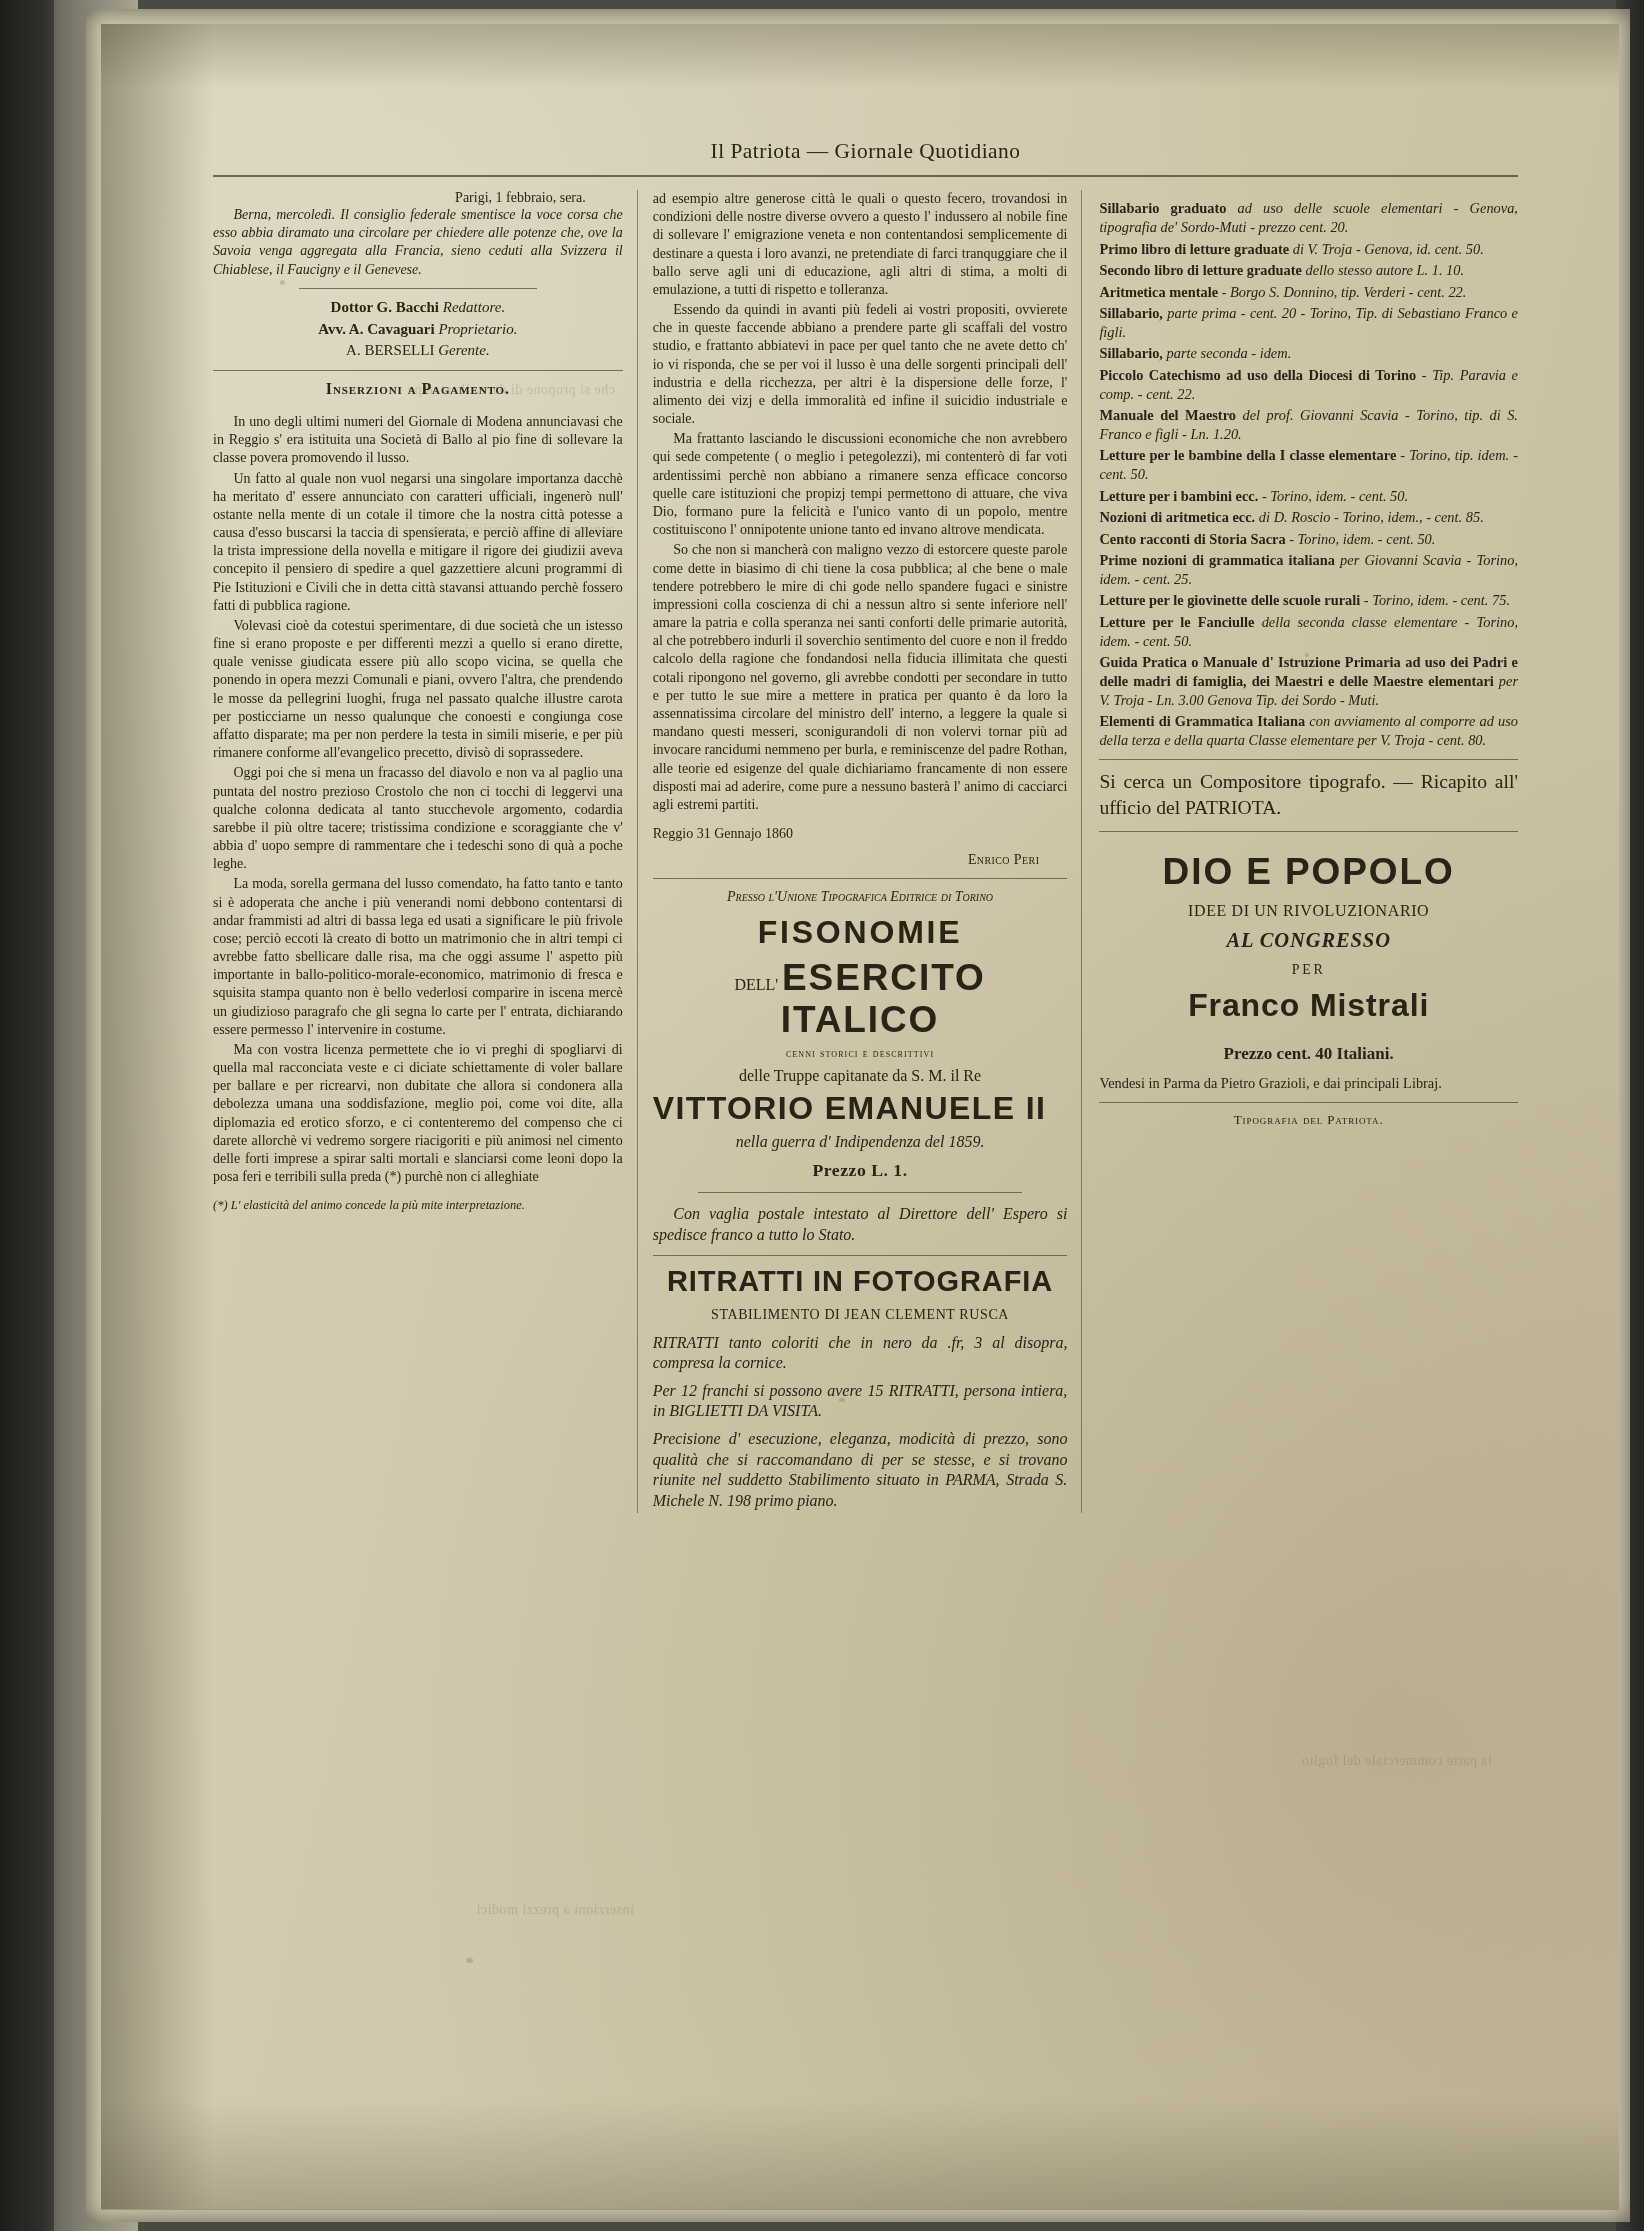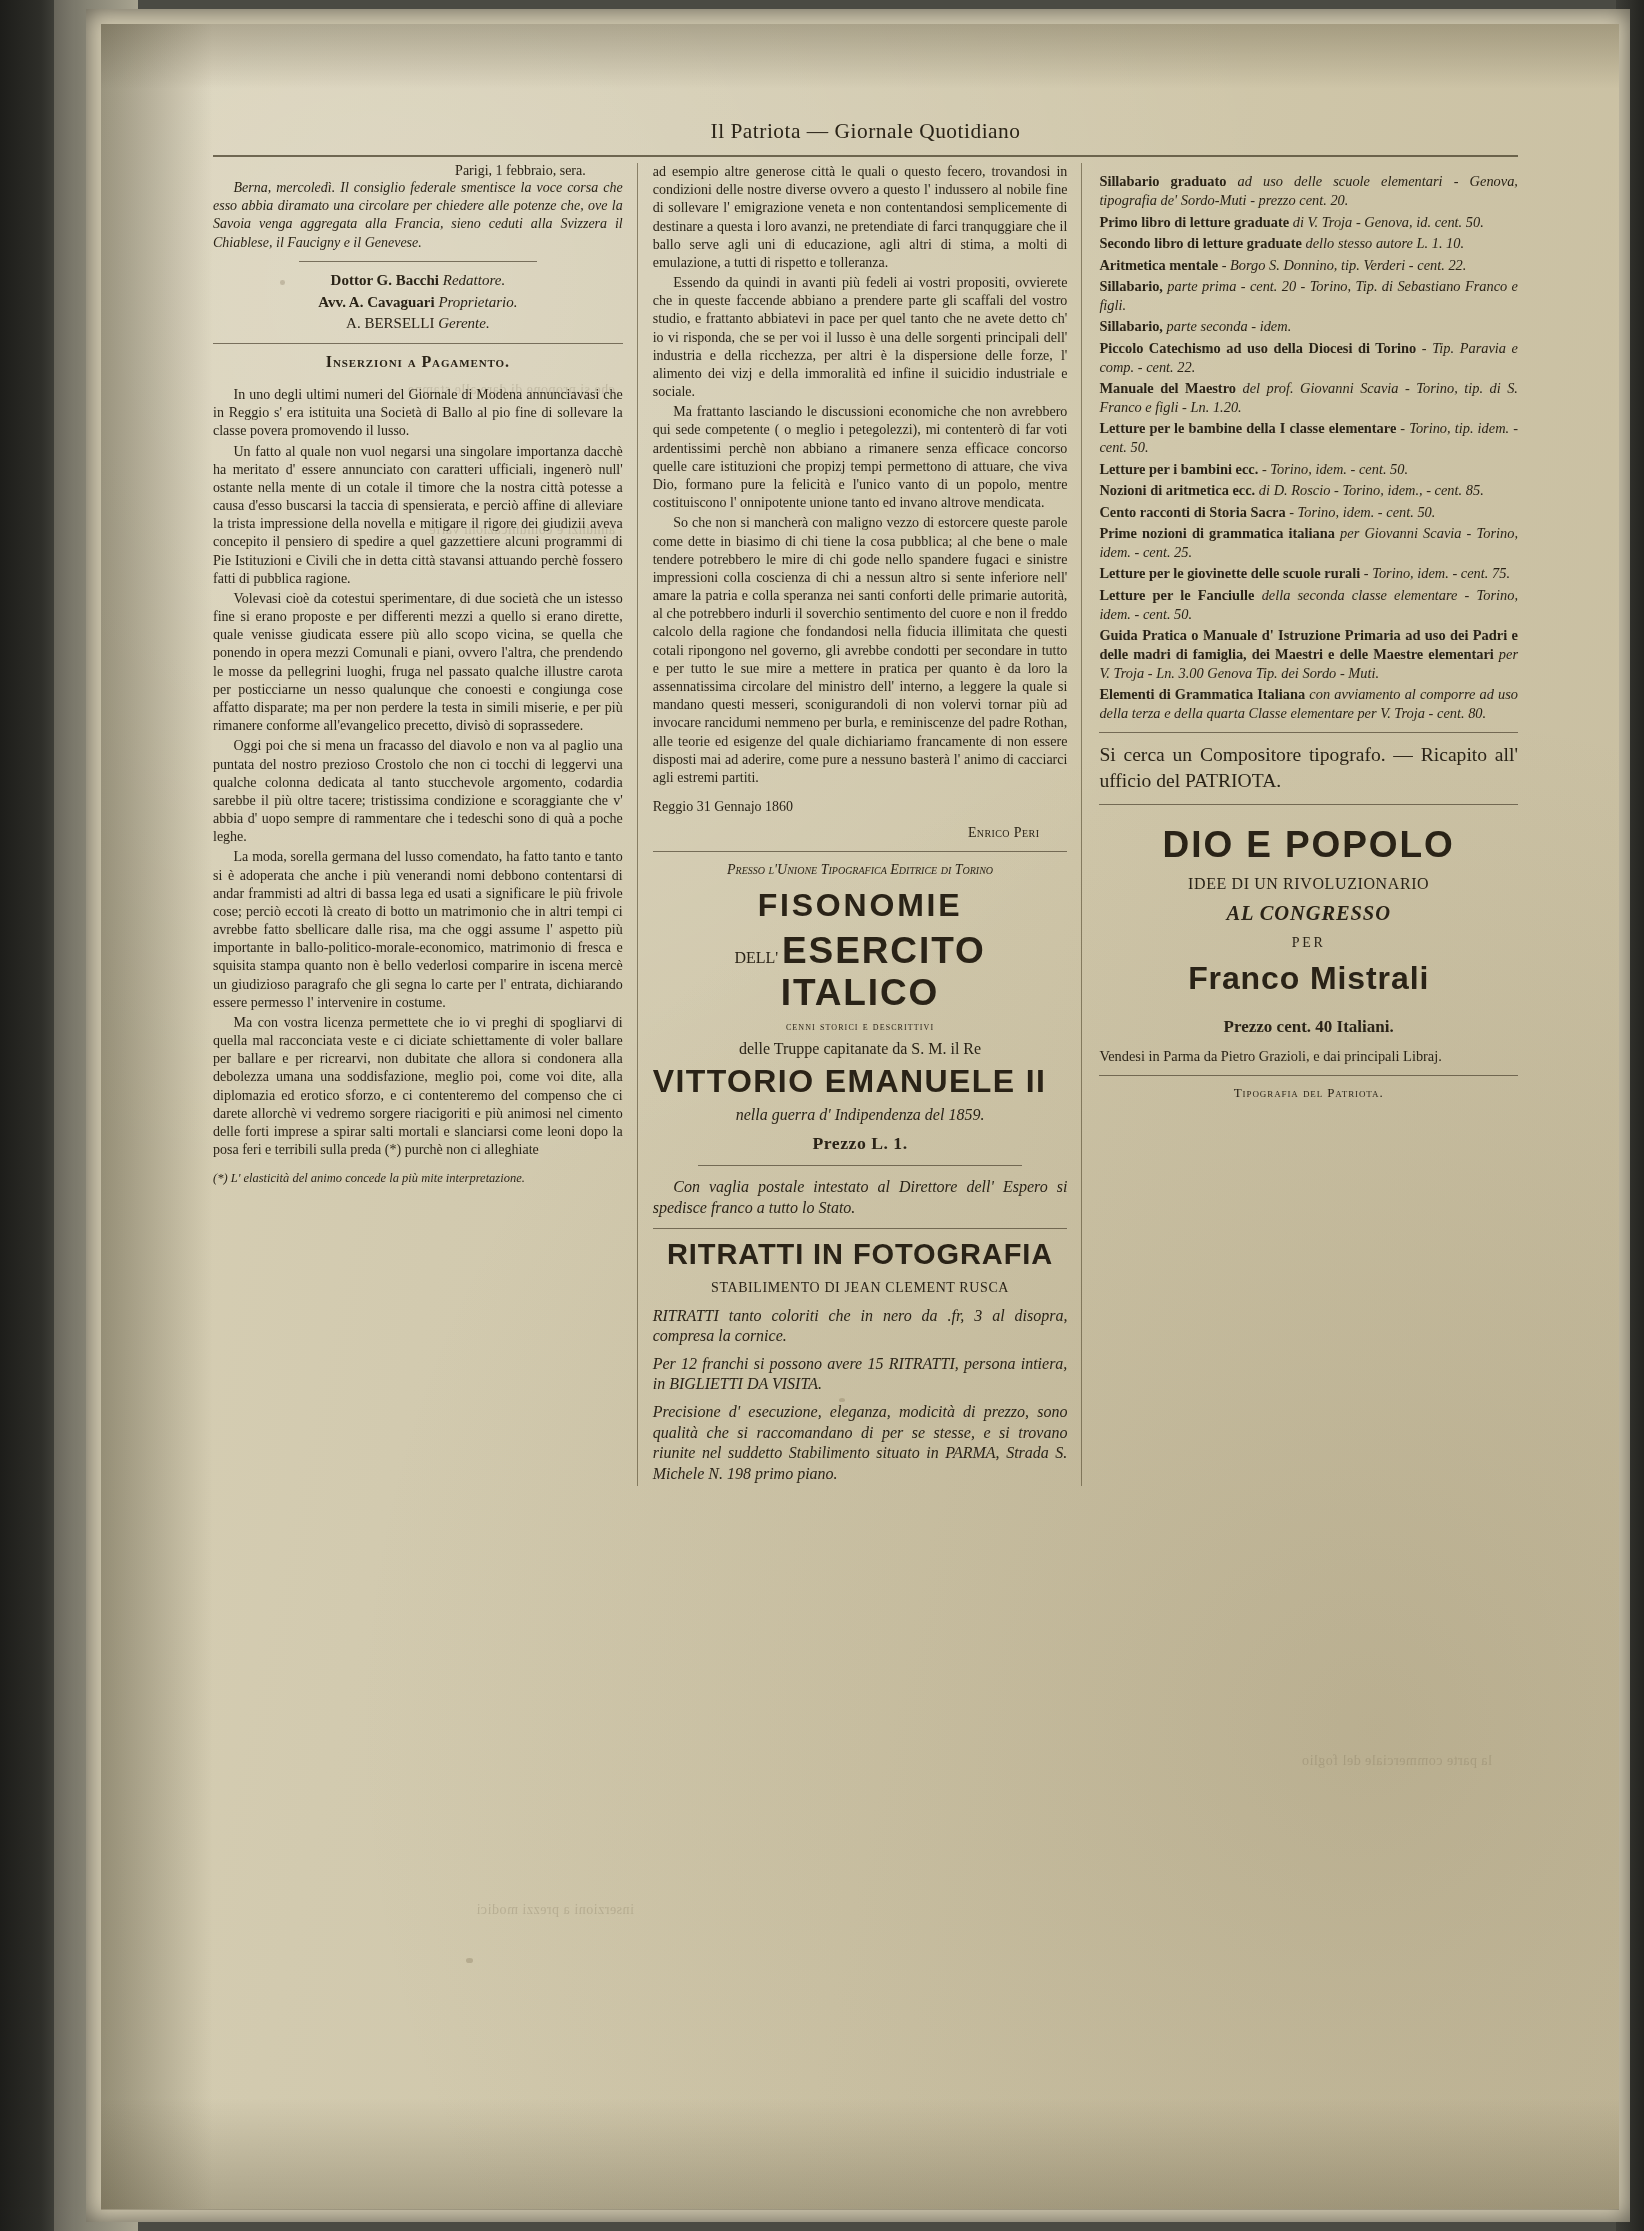--- a/index.html
+++ b/index.html
@@ -30,24 +30,24 @@
   #topedge{position:absolute;left:101px;top:24px;width:1518px;height:65px;
         background:linear-gradient(180deg,rgba(70,62,40,.30),rgba(70,62,40,0));}
   #botedge{position:absolute;left:101px;top:2098px;width:1518px;height:112px;
         background:linear-gradient(0deg,rgba(70,62,40,.28),rgba(70,62,40,0));}
   .speck{position:absolute;border-radius:50%;background:rgba(90,75,45,.22);}
 
   
   #content{position:absolute;left:213px;top:119px;width:1305px;height:1986px;
         color:#2a2317;}
   #masthead{text-align:center;font-size:21.4px;letter-spacing:0.5px;
-        font-family:"Liberation Serif",serif;color:#2b2418;}
+        font-family:"Liberation Serif",serif;color:#2b2418;margin-top:20px;}
   #rule-top{margin:11.2px 0 0 0;height:1.9px;background:#4a412c;opacity:.75;}
 
-  #cols{display:flex;margin-top:6px;}
+  #cols{display:flex;margin-top:13px;}
   .col{position:relative;}
   .col.c1{width:415px;padding-right:15px;}
   .col.c2{width:420px;padding:0 15px;}
   .col.c3{width:424px;padding-left:17px;}
   .vsep{position:absolute;top:0;bottom:0;width:0.9px;background:#54492f;opacity:.6;}
   .c1 .vsep{right:0;}
   .c2 .vsep{right:0;}
 
   p{margin:0 0 1.9px 0;font-size:14px;line-height:1.30;text-align:justify;
     text-justify:inter-word;}

